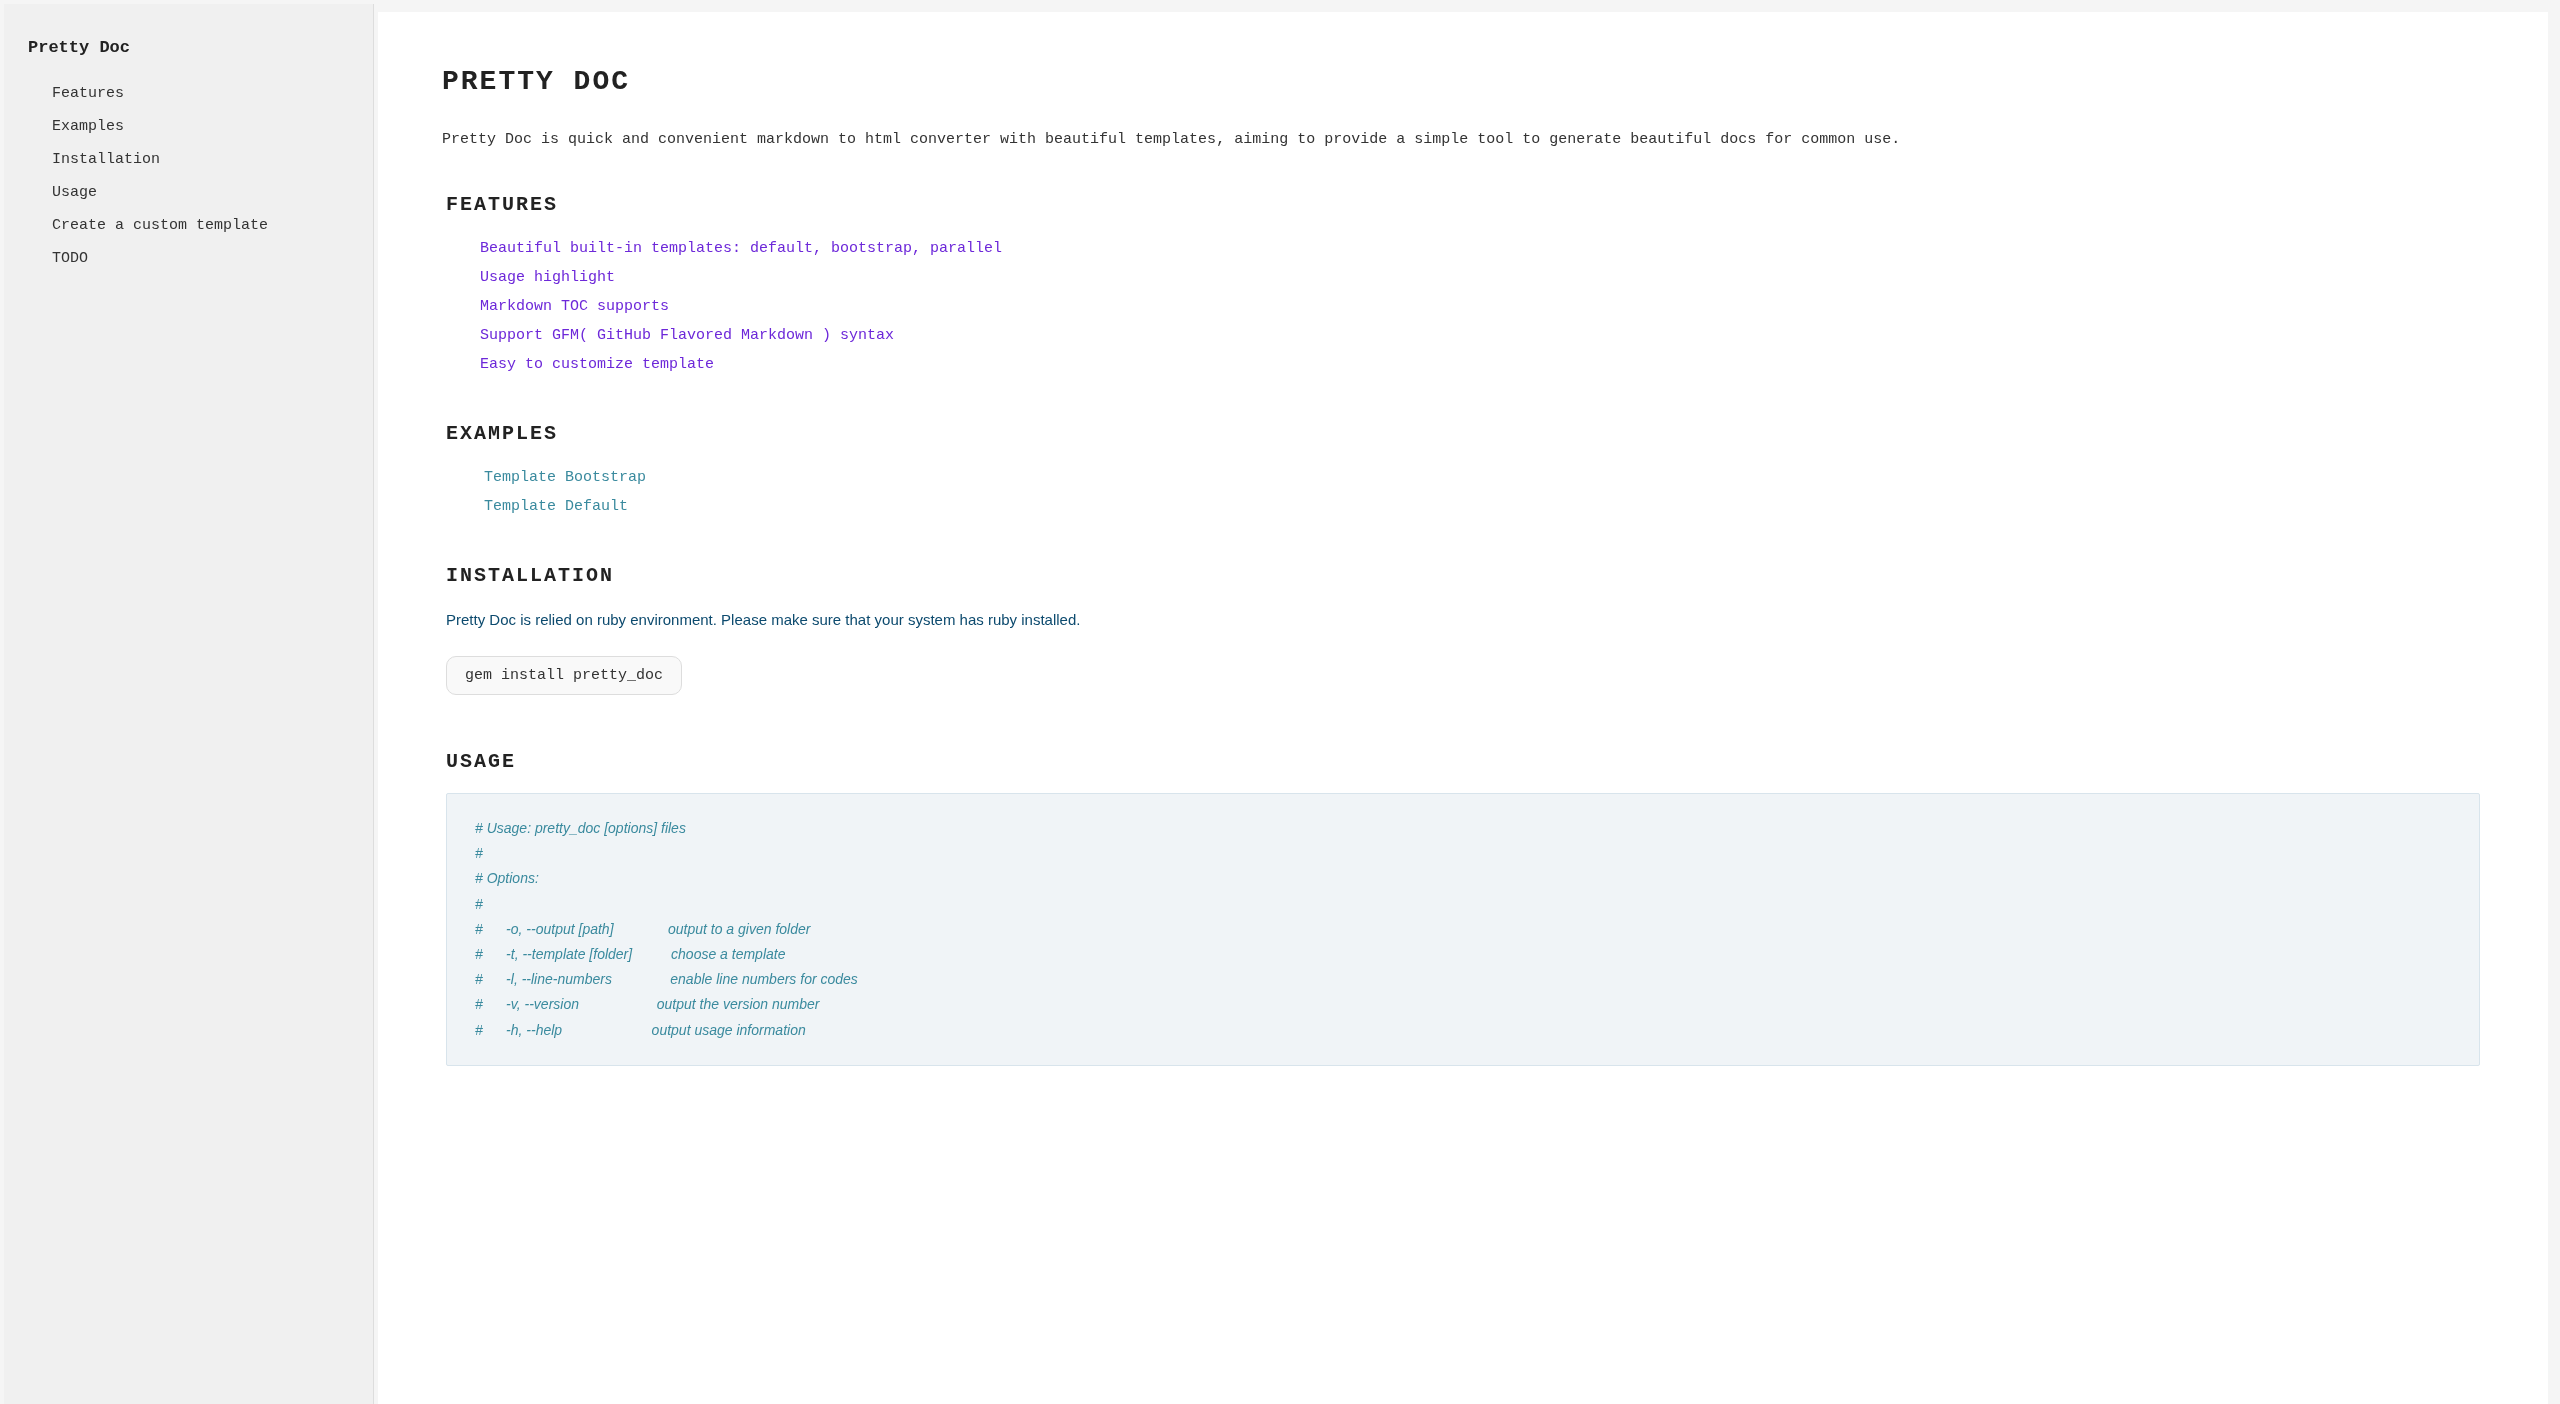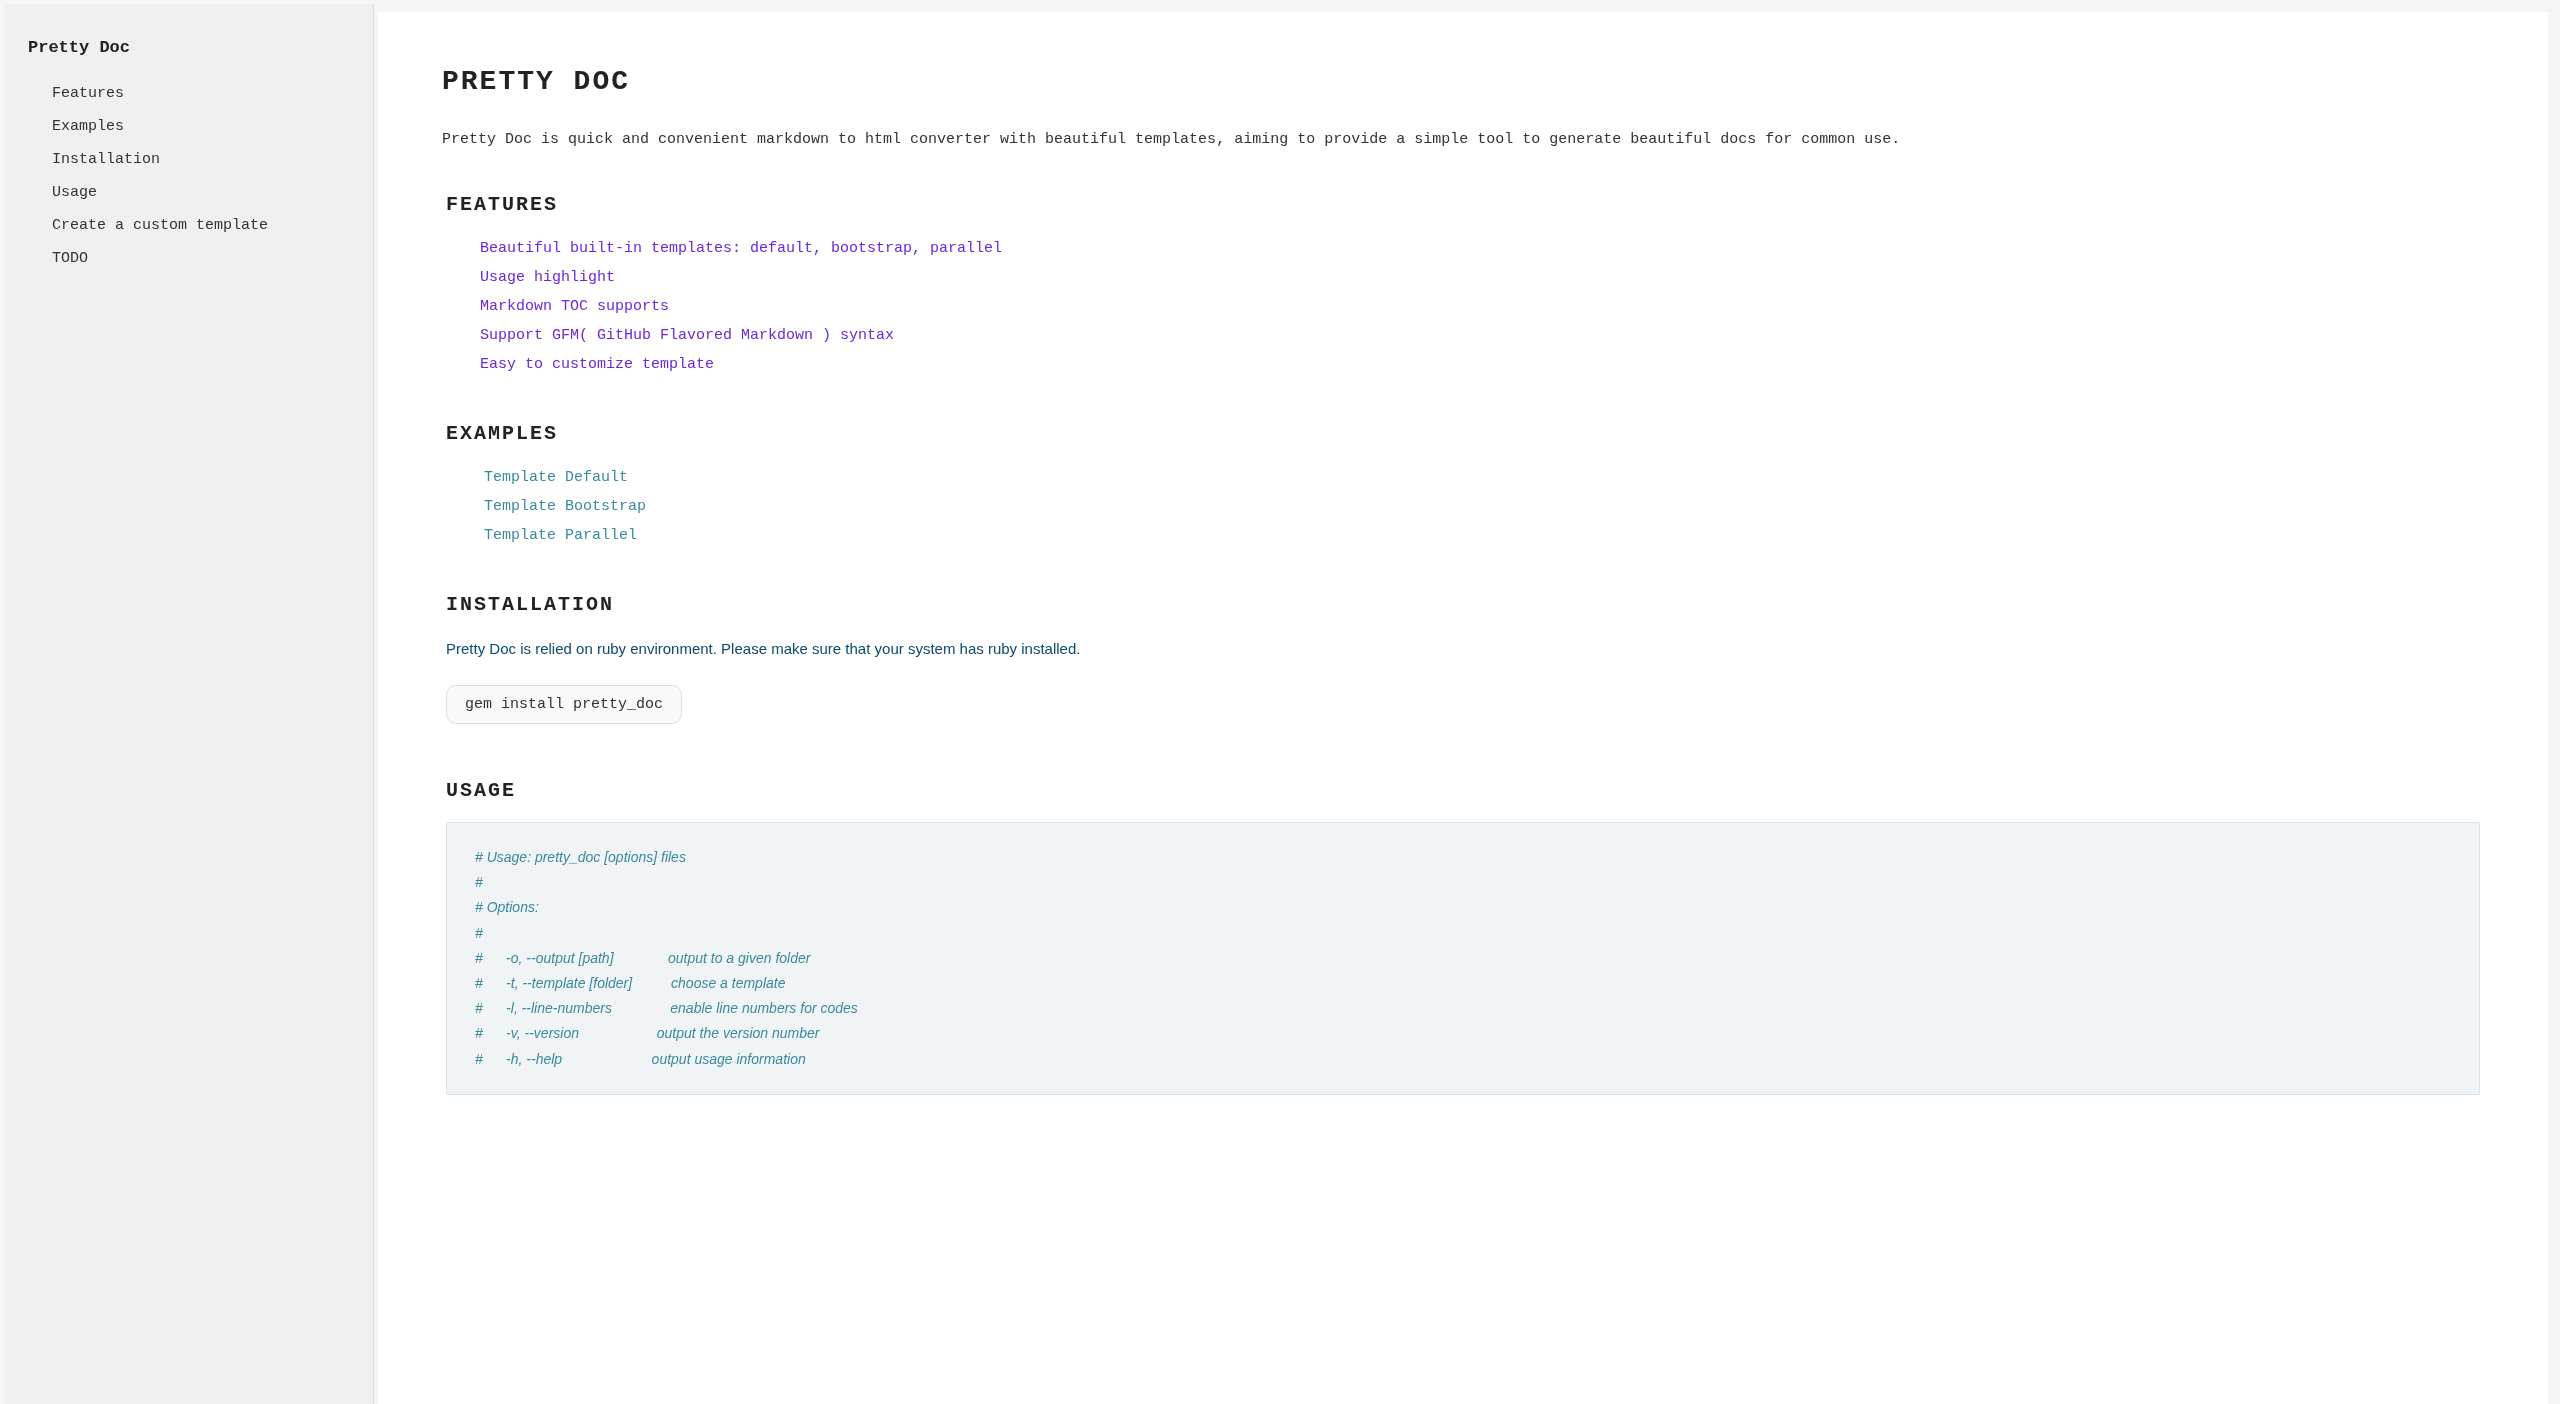--- a/index.html
+++ b/index.html
@@ -180,23 +180,22 @@
         <li>Usage highlight</li>
         <li>Markdown TOC supports</li>
         <li>Support GFM( GitHub Flavored Markdown ) syntax</li>
         <li>Easy to customize template</li>
       </ul>
   </div>
 
   <div class="section" id="examples">
     <h2 class="section-title">EXAMPLES</h2>
     <ul class="example-list" id="example-list">
+        <li><a href="#">Template Bootstrap</a></li>
         <li><a href="#">Template Default</a></li>
-        <li><a href="#">Template Bootstrap</a></li>
-        <li><a href="#">Template Parallel</a></li>
       </ul>
   </div>
 
   <div class="section" id="installation">
     <h2 class="section-title">INSTALLATION</h2>
     <p class="installation-text">Pretty Doc is relied on ruby environment. Please make sure that your system has ruby installed.</p>
     <div class="code-inline">gem install pretty_doc</div>
   </div>
 
   <div class="section" id="usage">

